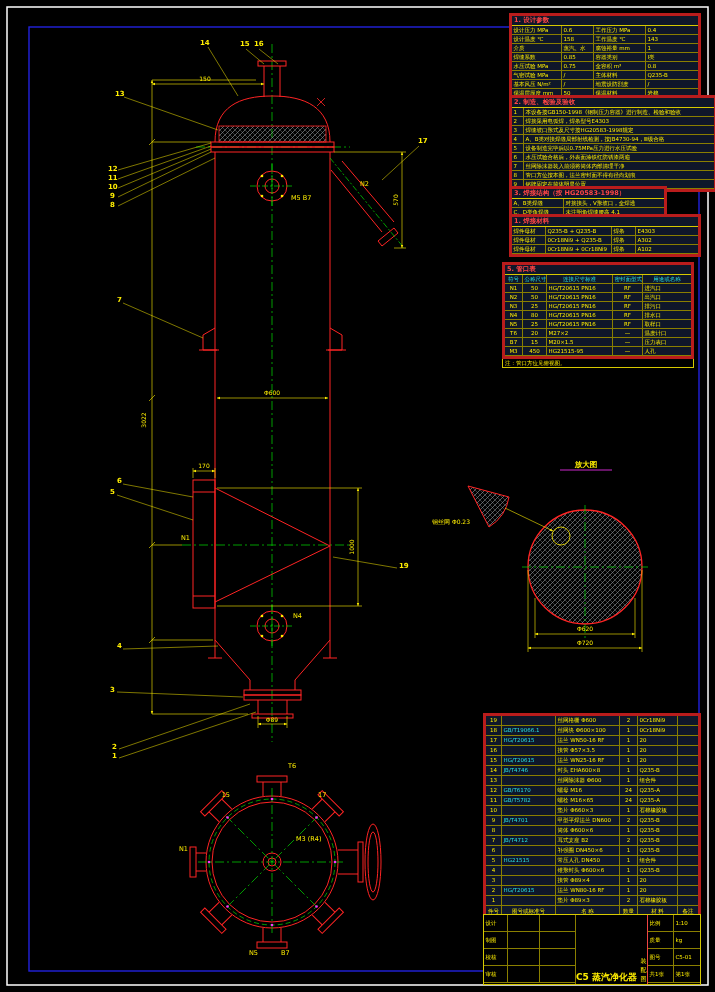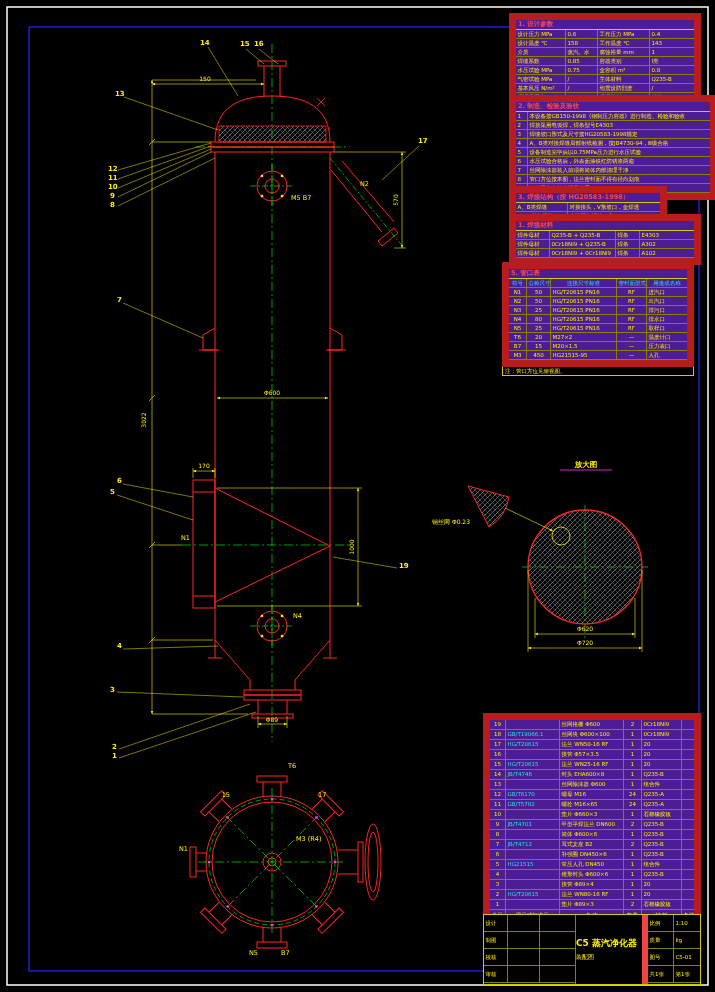--- a/index.html
+++ b/index.html
@@ -2,21 +2,21 @@
 <html><head>
 <meta charset="utf-8">
 <style>
   *{box-sizing:border-box;margin:0;padding:0}
   html,body{background:#000}
   body{width:715px;height:992px;overflow:hidden;font-family:"DejaVu Sans","Liberation Sans",sans-serif}
   #canvas{position:relative;width:715px;height:992px;background:#000}
   svg{position:absolute;left:0;top:0}
   svg text{font-family:"DejaVu Sans","Liberation Sans",sans-serif;fill:#ffee00}
   .panel{position:absolute;color:#ffee00}
-  .sec{border:7px solid #b91c1c;background:#4c1d95}
+  .sec{border:3px solid #b91c1c;background:#0f172a}
   .sec-title{color:#ff4545;font-size:6.5px;font-weight:bold;line-height:9px;padding:0 2px;border-bottom:1px solid #d6c900;white-space:nowrap;overflow:hidden}
   .trow{display:grid}
   .trow>div{border-right:1px solid #8a7f00;border-bottom:1px solid #8a7f00;padding:0 1.5px;font-size:5.5px;line-height:8px;white-space:nowrap;overflow:hidden}
   .trow>div:last-child{border-right:none}
   .t-s1 .trow{grid-template-columns:50px 32px 52px 1fr}
   .t-s2 .trow{grid-template-columns:12px 1fr}
   .t-s3 .trow{grid-template-columns:52px 1fr}
   .t-s4 .trow{grid-template-columns:34px 66px 24px 1fr}
   .t-s5h .trow,.t-s5 .trow{grid-template-columns:18px 24px 66px 30px 1fr}
   .t-s5h .trow>div{color:#27e0e0;text-align:center}
@@ -24,21 +24,21 @@
   .note-strip{border:1px solid #d6c900;border-top:none;font-size:5.5px;line-height:8px;padding:0 2px;white-space:nowrap;overflow:hidden}
   .t-bom .trow,.t-bomh .trow{grid-template-columns:16px 54px 64px 18px 40px 1fr}
   .t-bom .trow>div:nth-child(2){color:#27e0e0}
   .t-bom .trow>div:nth-child(1),.t-bom .trow>div:nth-child(4){text-align:center}
   .t-bom .trow>div{line-height:9px}
   .t-bomh .trow>div{line-height:10px;font-size:5.5px;text-align:center}
   .titleblock{position:absolute;left:483px;top:914px;width:218px;height:71px;border:1px solid #d6c900;display:grid;grid-template-columns:92px 72px 52px;background:#000;color:#ffee00}
   .tb-left{border-right:1px solid #8a7f00}
   .t-roles .trow{grid-template-columns:24px 32px 1fr}
   .t-roles .trow>div{height:17px;line-height:16px}
-  .tb-mid{border-right:6px solid #ef4444;display:flex;flex-direction:column;align-items:flex-start;justify-content:center;gap:3px;text-align:center}
+  .tb-mid{border-right:1px solid #ef4444;display:flex;flex-direction:row;align-items:flex-end;justify-content:center;gap:3px;text-align:center}
   .tb-title{font-size:9px;font-weight:bold;white-space:nowrap}
   .tb-sub{font-size:6px}
   .t-tbinfo .trow{grid-template-columns:26px 1fr}
   .t-tbinfo .trow>div{height:17px;line-height:16px}
 </style>
 </head>
 <body>
 
 <div id="canvas">
 

